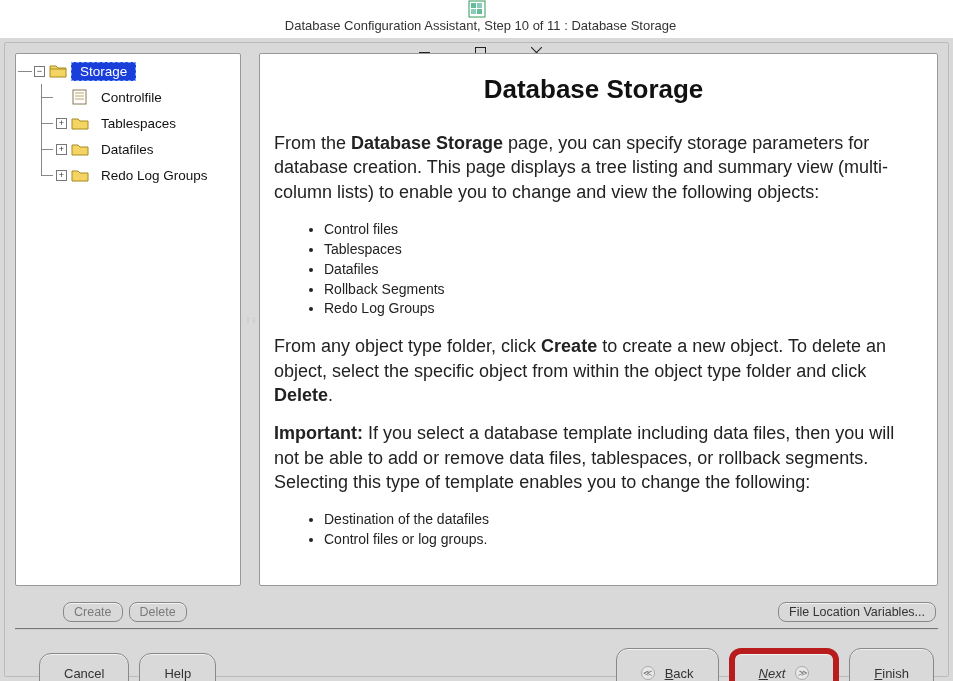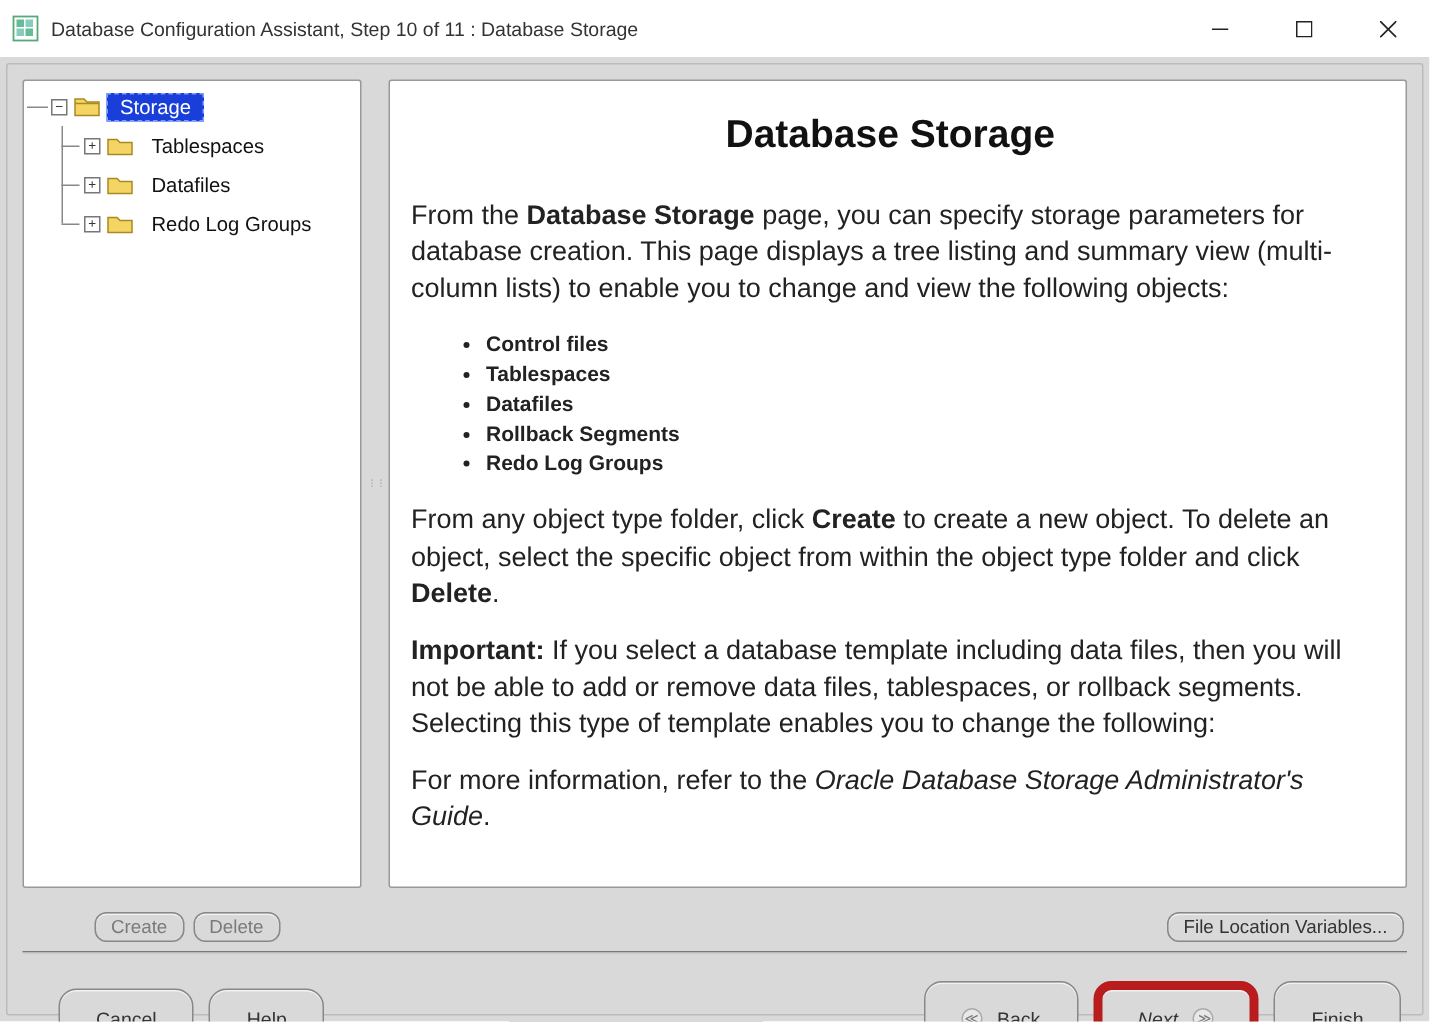--- a/index.html
+++ b/index.html
@@ -12,20 +12,21 @@
     overflow: hidden;
   }
   .titlebar {
     height: 38px;
     background: #fff;
     display: flex;
     align-items: center;
     padding: 0 0 0 8px;
     color: #333;
     font-size: 13px;
+    flex-direction: column;
   }
   .titlebar-icon {
     width: 18px; height: 18px;
     margin-right: 8px;
     display: inline-flex; align-items: center; justify-content: center;
   }
   .title-text { flex: 1; }
   .win-controls { display: flex; height: 38px; }
   .win-btn {
     width: 56px; height: 38px;
@@ -80,21 +81,20 @@
   .content-panel p {
     font-size: 18px;
     line-height: 1.35;
     margin-bottom: 14px;
     color: #222;
   }
   .content-panel ul {
     margin: 16px 0 16px 50px;
     font-size: 14px;
     line-height: 1.35;
-    font-weight: bold;
   }
   .content-panel li { margin: 0 0 1px 0; }
   .content-panel strong { font-weight: 700; }
   .content-panel em { font-style: italic; }
   .mid-bar {
     display: flex;
     justify-content: space-between;
     align-items: center;
     padding: 6px 2px 6px 48px;
     border-bottom: 2px groove #ccc;
@@ -211,20 +211,37 @@
           <span class="expander">−</span>
           <span class="folder-icon">
             <svg viewBox="0 0 18 16">
                   <path d="M1 3 h6 l2 2 h8 v9 h-16 z" fill="#f4d563" stroke="#a88a20"></path>
                   <path d="M1 6 h16" stroke="#a88a20"></path>
                 </svg>
           </span>
           <span class="node-label">Storage</span>
         </div>
 
+        <div class="tree-row">
+          <span class="child-indent"></span>
+          <span class="conn-wrap">
+                <span class="vfull"></span>
+                <span class="hmid"></span>
+              </span>
+          <span class="blank-exp"></span>
+          <span class="file-icon">
+            <svg viewBox="0 0 18 16">
+                  <rect x="2" y="1" width="13" height="14" fill="#fff" stroke="#8a7a55"></rect>
+                  <line x1="4" y1="4" x2="13" y2="4" stroke="#b7a56a"></line>
+                  <line x1="4" y1="7" x2="13" y2="7" stroke="#b7a56a"></line>
+                  <line x1="4" y1="10" x2="13" y2="10" stroke="#b7a56a"></line>
+                </svg>
+          </span>
+          <span class="node-label">Controlfile</span>
+        </div>
 
         <div class="tree-row">
           <span class="child-indent"></span>
           <span class="conn-wrap">
                 <span class="vfull"></span>
                 <span class="hmid"></span>
               </span>
           <span class="expander">+</span>
           <span class="folder-icon">
             <svg viewBox="0 0 18 16">
@@ -279,23 +296,24 @@
         <li>Datafiles</li>
         <li>Rollback Segments</li>
         <li>Redo Log Groups</li>
       </ul>
       <p>
         <span>From any object type folder, click </span><strong>Create</strong><span> to create a new object. To delete an object, select the specific object from within the object type folder and click </span><strong>Delete</strong><span>.</span>
       </p>
       <p>
         <strong>Important:</strong><span> If you select a database template including data files, then you will not be able to add or remove data files, tablespaces, or rollback segments. Selecting this type of template enables you to change the following:</span>
       </p>
-      <p>
-        <span>For more information, refer to the </span><em>Oracle Database Storage Administrator's Guide</em><span>.</span>
-      </p>
+      <ul>
+        <li>Destination of the datafiles</li>
+        <li>Control files or log groups.</li>
+      </ul>
     </div>
   </div>
 
   <div class="mid-bar">
     <div class="mid-left">
       <button class="btn btn-small btn-dim">Create</button>
       <button class="btn btn-small btn-dim">Delete</button>
     </div>
     <button class="btn btn-small">File Location Variables...</button>
   </div>

